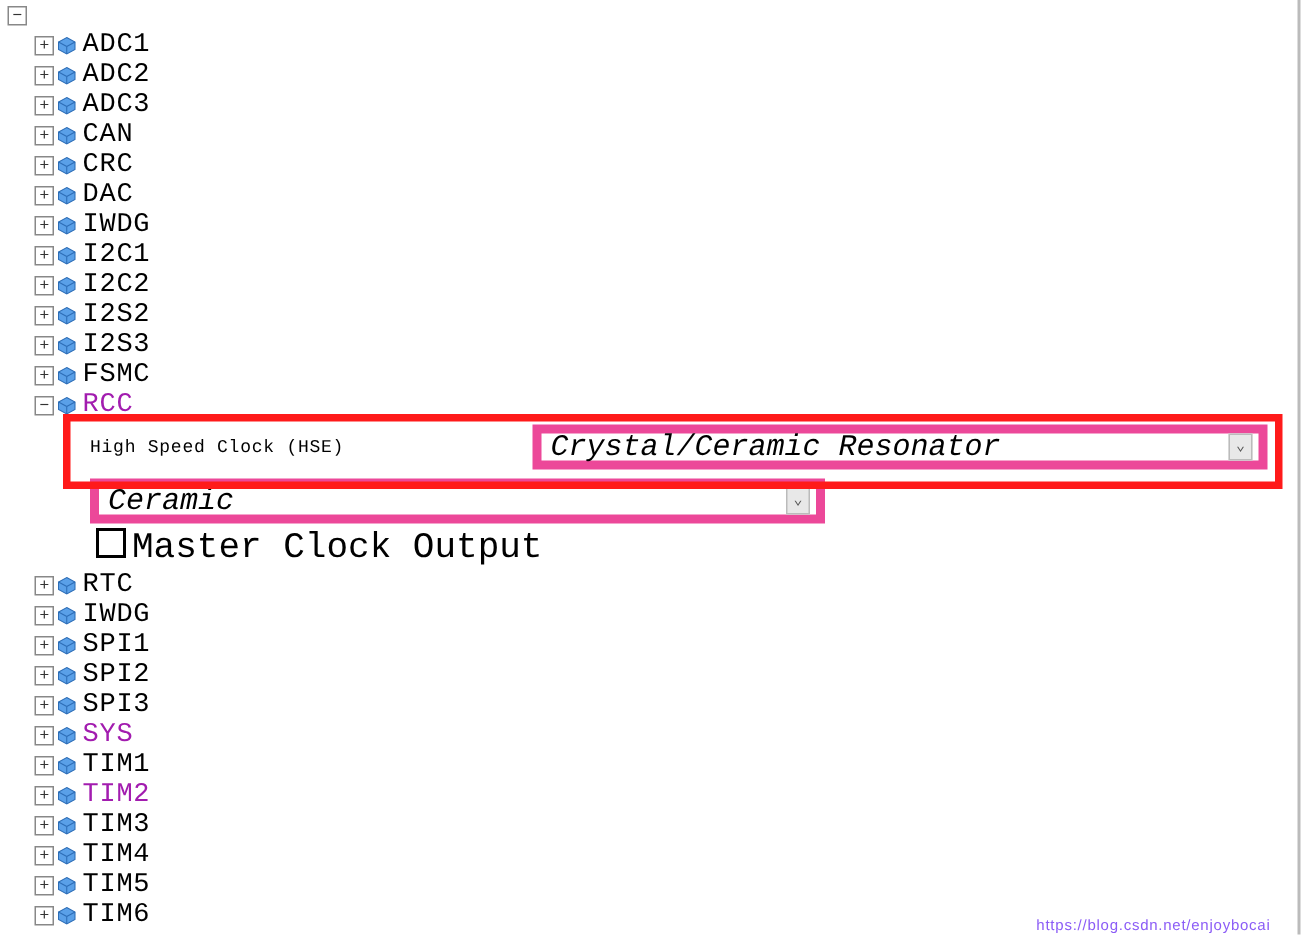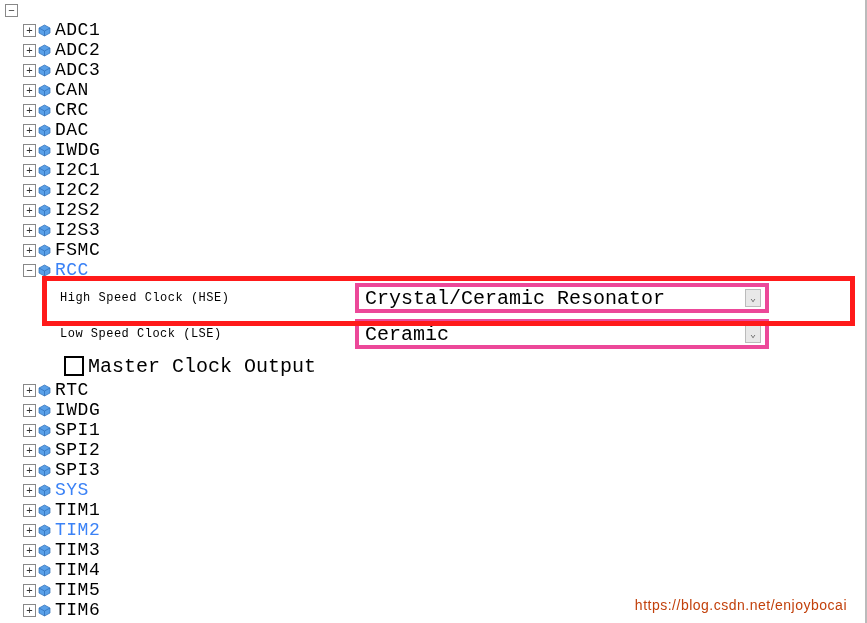--- a/index.html
+++ b/index.html
@@ -39,84 +39,84 @@
   .ind0 { padding-left: 0; }
   .ind1 { padding-left: 18px; }
   .cube {
     width: 13px; height: 13px;
     display: inline-block;
     margin-right: 4px;
     position: relative;
   }
   .cube svg { display:block; }
   .label { letter-spacing: 0.5px; }
-  .green { color: #3b82f6; }
+  .green { color: #a21caf; }
   .config-row {
     display: flex;
     align-items: center;
     height: 36px;
     padding-left: 60px;
   }
   .config-label {
     width: 295px;
     font-size: 12px;
     letter-spacing: 0.5px;
   }
   .config-select {
-    border: 4px solid #ec4899;
+    border: 6px solid #ec4899;
     height: 30px;
     display: flex;
     align-items: center;
     justify-content: space-between;
     padding: 0 4px 0 6px;
     font-family: "Courier New", monospace;
     font-size: 20px;
     background: #fff;
-    width: 414px;
+    width: 490px;
+    font-style: italic;
   }
   .chev {
     width: 16px; height: 18px;
     background: #e8e8e8;
     border: 1px solid #bbb;
     display: flex;
     align-items: center;
     justify-content: center;
     font-size: 10px;
     color: #555;
   }
   .checkbox {
     width: 20px; height: 20px;
     border: 2px solid #000;
     display: inline-block;
     margin-right: 4px;
     vertical-align: middle;
   }
   .checkbox-row {
     display: flex;
-    align-items: center;
     padding-left: 64px;
     height: 28px;
-    font-size: 20px;
+    font-size: 24px;
   }
   .redbox {
     position: absolute;
     border: 5px solid #ff1a1a;
     left: 42px;
     top: 276px;
     width: 813px;
     height: 50px;
     pointer-events: none;
   }
   .watermark {
     position: absolute;
     right: 18px;
-    bottom: 10px;
-    color: #c2410c;
+    bottom: 0;
+    color: #8b5cf6;
     font-family: Arial, sans-serif;
-    font-size: 14px;
+    font-size: 10px;
     letter-spacing: 0.5px;
   }
 </style>
 </head>
 <body>
 
 <div class="tree">
 
   <div class="row ind0">
     <span class="exp">−</span>
@@ -284,21 +284,20 @@
 
   <div class="config-row">
     <span class="config-label">High Speed Clock (HSE)</span>
     <div class="config-select">
       <span>Crystal/Ceramic Resonator</span>
       <span class="chev">⌄</span>
     </div>
   </div>
 
   <div class="config-row">
-    <span class="config-label">Low Speed Clock (LSE)</span>
     <div class="config-select">
       <span>Ceramic</span>
       <span class="chev">⌄</span>
     </div>
   </div>
 
   <div class="checkbox-row">
     <span class="checkbox"></span>
     <span>Master Clock Output</span>
   </div>

